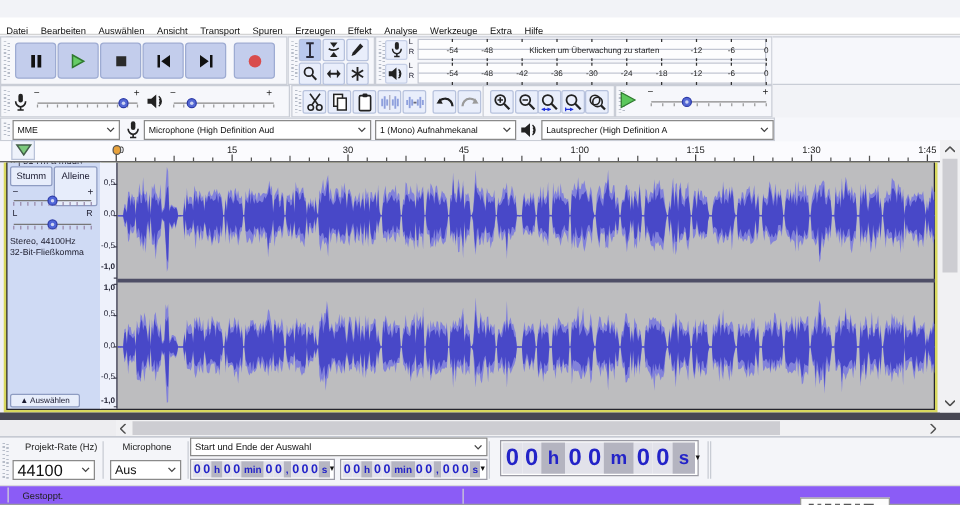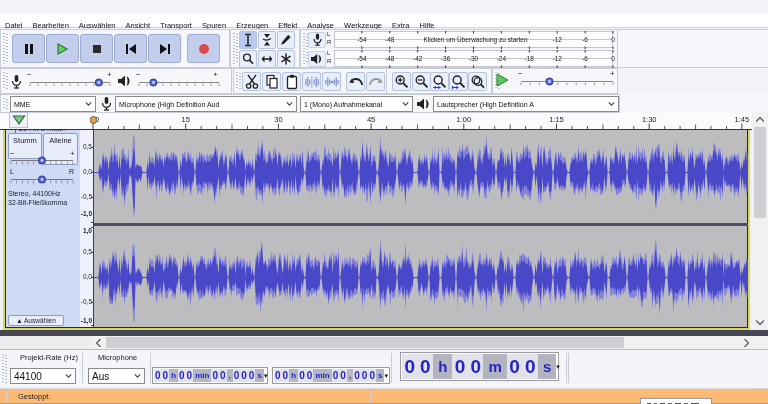--- a/index.html
+++ b/index.html
@@ -490,21 +490,21 @@
 
 <div class="abs" style="left:0px;top:130px;width:752px;height:200px;background:#f0f0f4;">
 
   <div class="abs" style="left:3px;top:0;width:747px;height:200px;background:#d8d85e;"></div>
   <div class="abs" style="left:5px;top:0;width:743px;height:198px;background:#26262e;"></div>
 
   <div class="abs" style="left:6px;top:0;width:74px;height:197px;background:#cfdaf4;">
     <div class="abs" style="left:0px;top:0px;width:74px;height:3px;overflow:hidden;">
       <div class="abs" style="left:2px;top:-6px;font-size:7.5px;color:#223;white-space:nowrap;">× | 31 I'm a mudl▾</div>
     </div>
-    <div class="tcpbtn" style="left:2px;top:3px;width:34px;height:26px;font-size:7.5px;line-height:13px;">Stumm</div>
+    <div class="tcpbtn" style="left:2px;top:3px;width:34px;height:16px;font-size:7.5px;line-height:13px;">Stumm</div>
     <div class="tcpbtn" style="left:37px;top:3px;width:35px;height:32px;font-size:7.5px;line-height:13px;">Alleine</div>
     <div class="abs" style="left:4px;top:19px;font-size:8px;color:#223;">−</div>
     <div class="abs" style="left:64px;top:19px;font-size:8px;color:#223;">+</div>
     <div class="abs" style="left:4px;top:25px;"><svg width="64" height="14" viewBox="0 0 64 14" style="">
             <line x1="1" y1="5.5" x2="63" y2="5.5" stroke="#777" stroke-width="1"></line>
             <line x1="1.0" y1="6.5" x2="1.0" y2="9.5" stroke="#98a" stroke-width="1"></line>
             <line x1="6.6" y1="6.5" x2="6.6" y2="9.5" stroke="#98a" stroke-width="1"></line>
             <line x1="12.3" y1="6.5" x2="12.3" y2="9.5" stroke="#98a" stroke-width="1"></line>
             <line x1="17.9" y1="6.5" x2="17.9" y2="9.5" stroke="#98a" stroke-width="1"></line>
             <line x1="23.5" y1="6.5" x2="23.5" y2="9.5" stroke="#98a" stroke-width="1"></line>
@@ -614,34 +614,40 @@
   <div class="abs" style="left:13px;top:1px;width:518px;height:11px;background:#cdcdd2;"></div>
   <svg class="abs" style="left:651px;top:3px;" width="5" height="8">
         <path d="M0.5 0 L4.5 4 L0.5 8" fill="none" stroke="#505050" stroke-width="1.2"></path>
       </svg>
 </div>
 
 <div class="abs" style="left:0px;top:349px;width:768px;height:38px;background:#f4f5f9;border-top:1px solid #b8bcc6;">
   <div class="grip" style="top:4px;bottom:4px;"></div>
   <div class="lab" style="left:10px;top:3px;">Projekt-Rate (Hz)</div>
   <div class="combo" style="left:10px;top:18px;width:66px;height:16px;">
-        <span style="font-size:10px;">44100</span>
+        <span style="font-size:13px;">44100</span>
         <span class="cv"><svg width="7" height="5" viewBox="0 0 7 5" style="">
             <path d="M0.8 0.8 L3.5 3.6 L6.2 0.8" stroke="#444" stroke-width="1.1" fill="none"></path>
           </svg></span>
       </div>
   <div class="abs" style="left:82px;top:3px;width:1px;height:30px;background:#c8ccd4;"></div>
   <div class="lab" style="left:88px;top:3px;">Microphone</div>
   <div class="combo" style="left:88px;top:18px;width:57px;height:16px;">
         <span style="font-size:10px;">Aus</span>
         <span class="cv"><svg width="7" height="5" viewBox="0 0 7 5" style="">
             <path d="M0.8 0.8 L3.5 3.6 L6.2 0.8" stroke="#444" stroke-width="1.1" fill="none"></path>
           </svg></span>
       </div>
   <div class="abs" style="left:150px;top:3px;width:1px;height:30px;background:#c8ccd4;"></div>
+  <div class="combo" style="left:152px;top:0px;width:238px;height:15px;">
+        <span style="font-size:7.5px;">Start und Ende der Auswahl</span>
+        <span class="cv"><svg width="7" height="5" viewBox="0 0 7 5" style="">
+            <path d="M0.8 0.8 L3.5 3.6 L6.2 0.8" stroke="#444" stroke-width="1.1" fill="none"></path>
+          </svg></span>
+      </div>
   <div class="tdisp" style="left:152px;top:17px;width:116px;height:17px;">
         <span class="dg">0</span>
         <span class="dg">0</span>
         <span class="lt">h</span>
         <span class="dg">0</span>
         <span class="dg">0</span>
         <span class="lt">min</span>
         <span class="dg">0</span>
         <span class="dg">0</span>
         <span class="lt">,</span>
@@ -677,21 +683,21 @@
         <span class="ltB">m</span>
         <span class="dgB">0</span>
         <span class="dgB">0</span>
         <span class="ltB">s</span>
         <span class="tri">▾</span>
       </div>
   <div class="abs" style="left:566px;top:3px;width:1px;height:30px;background:#c8ccd4;"></div>
       <div class="abs" style="left:568px;top:3px;width:1px;height:30px;background:#c8ccd4;"></div>
 </div>
 
-<div class="abs" style="left:0px;top:388px;width:768px;height:16px;background:#fdba74;border-top:1px solid #d8d8dc;">
+<div class="abs" style="left:0px;top:388px;width:768px;height:16px;background:#8b5cf6;border-top:1px solid #d8d8dc;">
   <div class="abs" style="left:0px;top:14px;width:768px;height:2px;background:#9a9aa0;"></div>
   <div class="abs" style="left:6px;top:1px;width:1px;height:12px;background:#d4d4d8;"></div>
   <div class="lab" style="left:8px;top:3px;">Gestoppt.</div>
   <div class="abs" style="left:370px;top:2px;width:1px;height:12px;background:#d0d0d4;"></div>
   <div class="abs" style="left:640px;top:9px;width:72px;height:7px;background:#fdfdfd;border:1px solid #999;overflow:hidden;">
     <div class="abs" style="left:6px;top:4px;width:4px;height:2px;background:#555;"></div>
     <div class="abs" style="left:13px;top:4px;width:3px;height:2px;background:#666;"></div>
     <div class="abs" style="left:19px;top:4px;width:5px;height:2px;background:#555;"></div>
     <div class="abs" style="left:27px;top:4px;width:4px;height:2px;background:#666;"></div>
     <div class="abs" style="left:34px;top:4px;width:6px;height:2px;background:#555;"></div>

